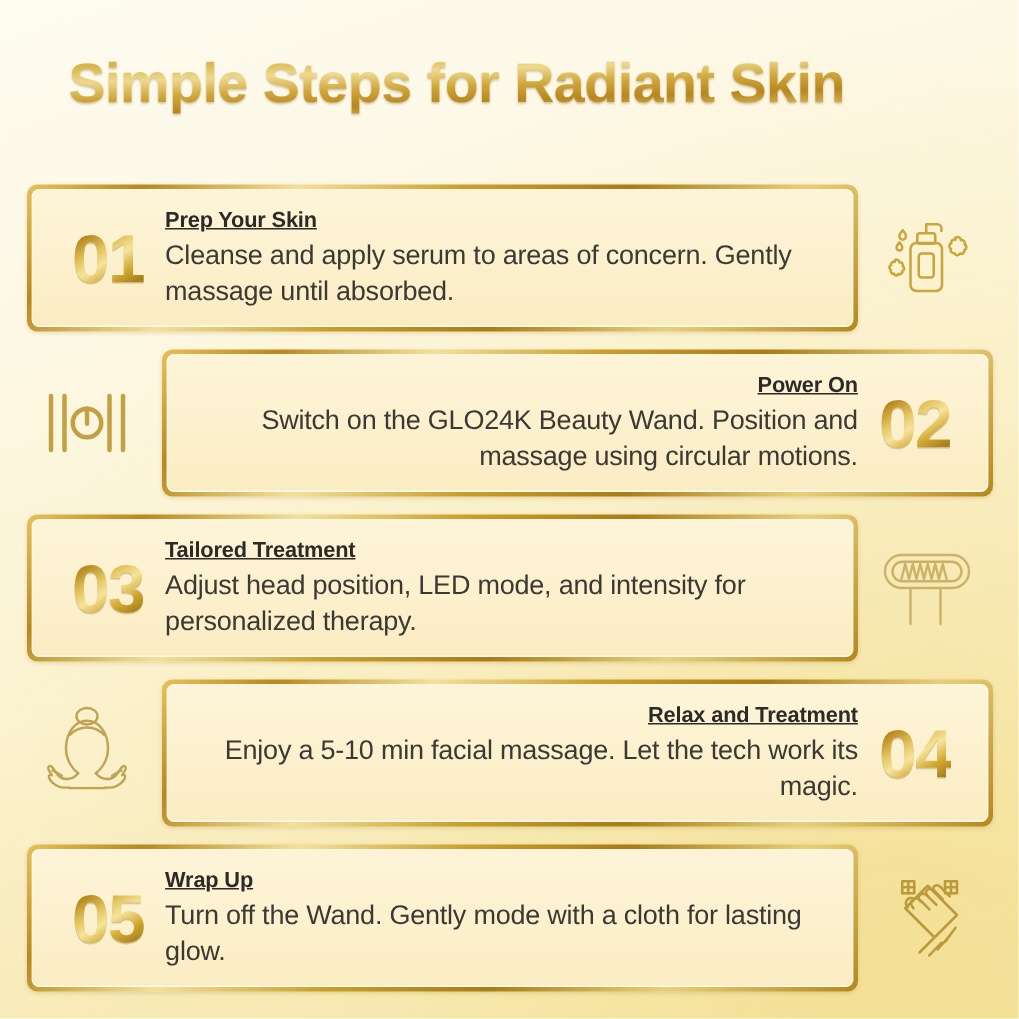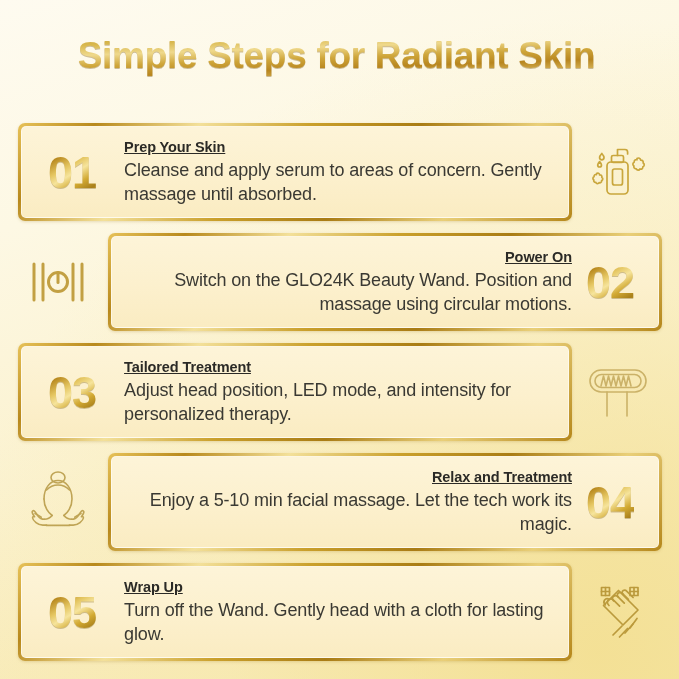--- a/index.html
+++ b/index.html
@@ -12,21 +12,20 @@
     overflow:hidden;
     position:relative;
   }
 
   .page { position:relative; width:679px; height:679px; }
 
   
   .title-wrap {
     position:absolute; top:36px; left:0; width:609px;
     text-align:center;
-    margin-left:32px;
   }
   .title {
     display:inline-block;
     font-size:37px;
     font-weight:bold;
     letter-spacing:-0.3px;
     line-height:1.1;
     background:linear-gradient(178deg,
         #c9a53c 0%,
         #d9b84e 16%,
@@ -111,21 +110,21 @@
   }
   .s-desc {
     font-size:18px;
     font-weight:normal;
     color:#3a3933;
     line-height:1.34;
     letter-spacing:-0.15px;
     margin-top:1px;
   }
 
-  .card.left .num { margin-left:12px; margin-right:20px; }
+  .card.left .num { margin-left:12px; margin-right:6px; }
   .card.left .txt { text-align:left; }
   .card.right .num { margin-left:6px; margin-right:10px; order:2; }
   .card.right .txt { text-align:right; order:1; }
 
   
   .icon {
     position:absolute;
     top:18px;
     width:72px; height:72px;
     display:flex; align-items:center; justify-content:center;
@@ -240,21 +239,21 @@
         </svg>
       </div>
     </div>
 
     <div class="step">
       <div class="card left">
         <div class="card-inner">
           <div class="num">05</div>
           <div class="txt">
             <div class="s-title">Wrap Up</div>
-            <div class="s-desc">Turn off the Wand. Gently head with a cloth for lasting glow.</div>
+            <div class="s-desc">Turn off the Wand. Gently mode with a cloth for lasting glow.</div>
           </div>
         </div>
       </div>
       <div class="icon at-right">
         <svg viewBox="0 0 72 72" fill="none" stroke="#bb9a3c" stroke-width="1.7" stroke-linecap="round" stroke-linejoin="round">
           <path d="M36.5 14.5 L56 34 L41 49 L21.5 29.5 Z"></path>
           <path d="M27 29.5 c-2.5-2.5-2-5 .2-6.2 1.6-.9 3.3-.2 4.6 1.1l5.8 5.8"></path>
           <path d="M31.6 24.9 c-1.6-1.6-1.4-3.6.1-4.6 1.5-1 3.3-.4 4.6.9l6 6"></path>
           <path d="M36.3 21.2 c-1.4-1.4-1.2-3.3.2-4.2 1.4-.9 3.1-.4 4.3.8l5.6 5.6"></path>
           <path d="M40.8 17.9 c-1-1-.8-2.6.4-3.3 1.2-.7 2.7-.3 3.7.7l6.2 6.2"></path>

